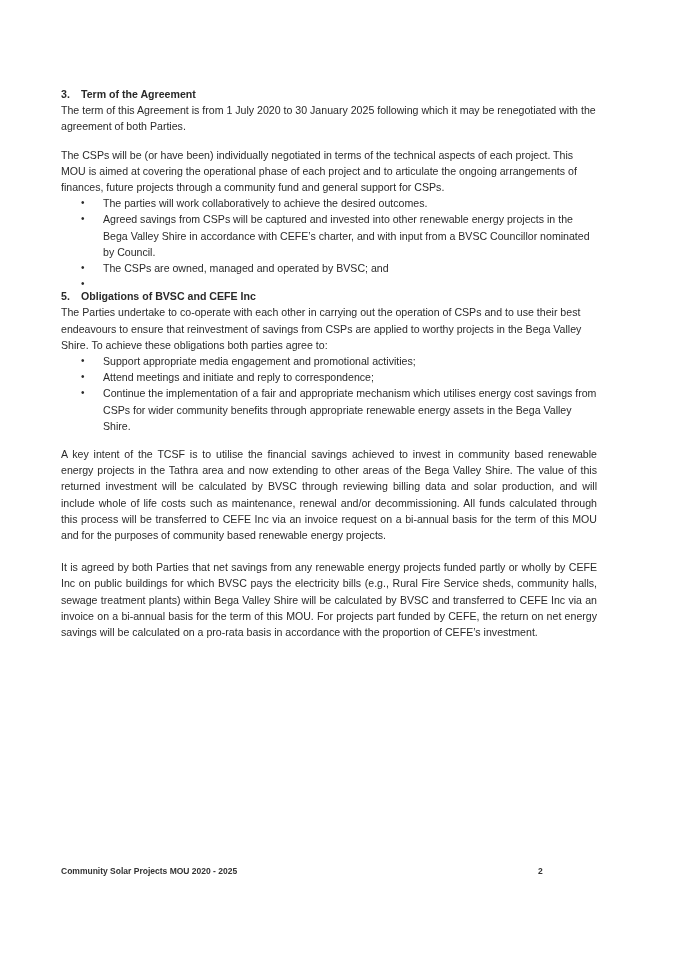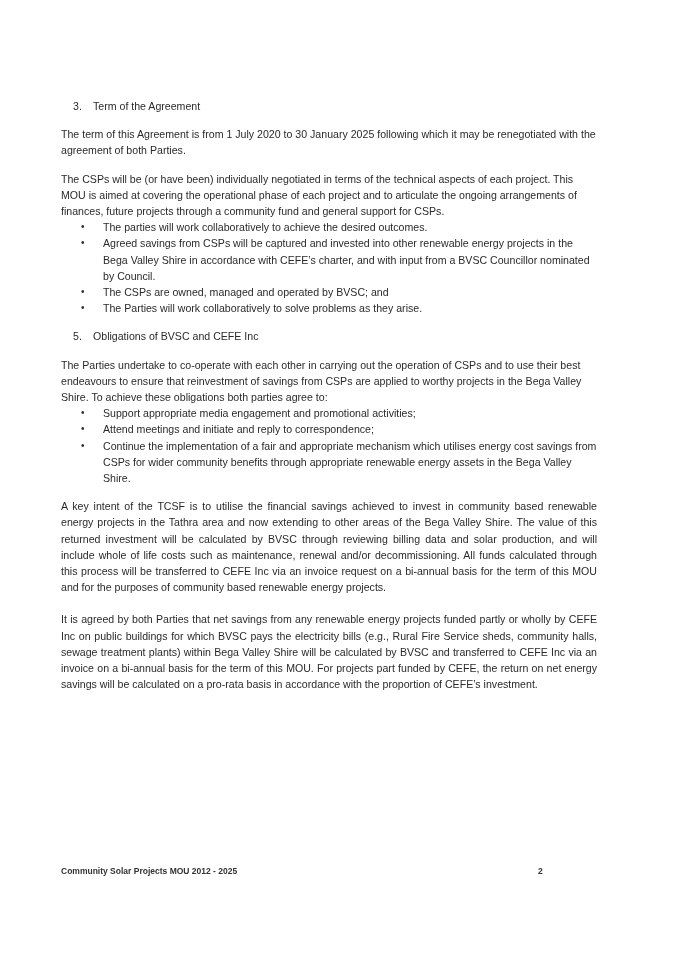--- a/index.html
+++ b/index.html
@@ -12,21 +12,21 @@
     overflow: hidden;
   }
   .page {
     position: absolute;
     left: 61px; top: 86px;
     width: 536px;
     font-size: 10.6px;
     line-height: 16.2px;
   }
   .section { margin: 0 0 12px 0; }
-  .heading { font-weight: normal; margin: 12px; }
+  .heading { font-weight: bold; margin: 0; }
   .heading .num { display: inline-block; width: 20px; }
   p { margin: 0; }
   .justify { text-align: justify; }
   ul { margin: 0; padding: 0 0 0 42px; list-style: none; }
   ul li { position: relative; }
   ul li .bullet {
     position: absolute; left: -22px; top: 0;
     font-size: 10px;
   }
   .para-gap { margin-top: 16px; }
@@ -46,21 +46,21 @@
     <p class="heading"><span class="num">3.</span><span>Term of the Agreement</span></p>
     <p>The term of this Agreement is from 1 July 2020 to 30 January 2025 following which it may be renegotiated with the agreement of both Parties.</p>
   </div>
 
   <div class="section">
     <p>The CSPs will be (or have been) individually negotiated in terms of the technical aspects of each project.  This MOU is aimed at covering the operational phase of each project and to articulate the ongoing arrangements of finances, future projects through a community fund and general support for CSPs.</p>
     <ul>
       <li><span class="bullet">•</span><span>The parties will work collaboratively to achieve the desired outcomes.</span></li>
       <li><span class="bullet">•</span><span>Agreed savings from CSPs will be captured and invested into other renewable energy projects in the Bega Valley Shire in accordance with CEFE’s charter, and with input from a BVSC Councillor nominated by Council.</span></li>
       <li><span class="bullet">•</span><span>The CSPs are owned, managed and operated by BVSC; and</span></li>
-      <li><span class="bullet">•</span><span>The Parties will work collaboratively to solve problems as they arise.</span></li>
+      <li><span class="bullet">•</span></li>
     </ul>
   </div>
 
   <div class="section">
     <p class="heading"><span class="num">5.</span><span>Obligations of BVSC and CEFE Inc</span></p>
     <p>The Parties undertake to co-operate with each other in carrying out the operation of CSPs and to use their best endeavours to ensure that reinvestment of savings from CSPs are applied to worthy projects in the Bega Valley Shire.  To achieve these obligations both parties agree to:</p>
     <ul>
       <li><span class="bullet">•</span><span>Support appropriate media engagement and promotional activities;</span></li>
       <li><span class="bullet">•</span><span>Attend meetings and initiate and reply to correspondence;</span></li>
       <li><span class="bullet">•</span><span>Continue the implementation of a fair and appropriate mechanism which utilises energy cost savings from CSPs for wider community benefits through appropriate renewable energy assets in the Bega Valley Shire.</span></li>
@@ -68,15 +68,15 @@
   </div>
 
   <div class="section">
     <p class="justify">A key intent of the TCSF is to utilise the financial savings achieved to invest in community based renewable energy projects in the Tathra area and now extending to other areas of the Bega Valley Shire.  The value of this returned investment will be calculated by BVSC through reviewing billing data and solar production, and will include whole of life costs such as maintenance, renewal and/or decommissioning.  All funds calculated through this process will be transferred to CEFE Inc via an invoice request on a bi-annual basis for the term of this MOU and for the purposes of community based renewable energy projects.</p>
     <p class="justify para-gap">It is agreed by both Parties that net savings from any renewable energy projects funded partly or wholly by CEFE Inc on public buildings for which BVSC pays the electricity bills (e.g., Rural Fire Service sheds, community halls, sewage treatment plants) within Bega Valley Shire will be calculated by BVSC and transferred to CEFE Inc via an invoice on a bi-annual basis for the term of this MOU.  For projects part funded by CEFE, the return on net energy savings will be calculated on a pro-rata basis in accordance with the proportion of CEFE’s investment.</p>
   </div>
 
 </div>
 
 <div class="footer">
-  <span class="title">Community Solar Projects MOU 2012 - 2025</span>
+  <span class="title">Community Solar Projects MOU 2020 - 2025</span>
   <span class="pageno">2</span>
 </div>
 
 </body></html>

